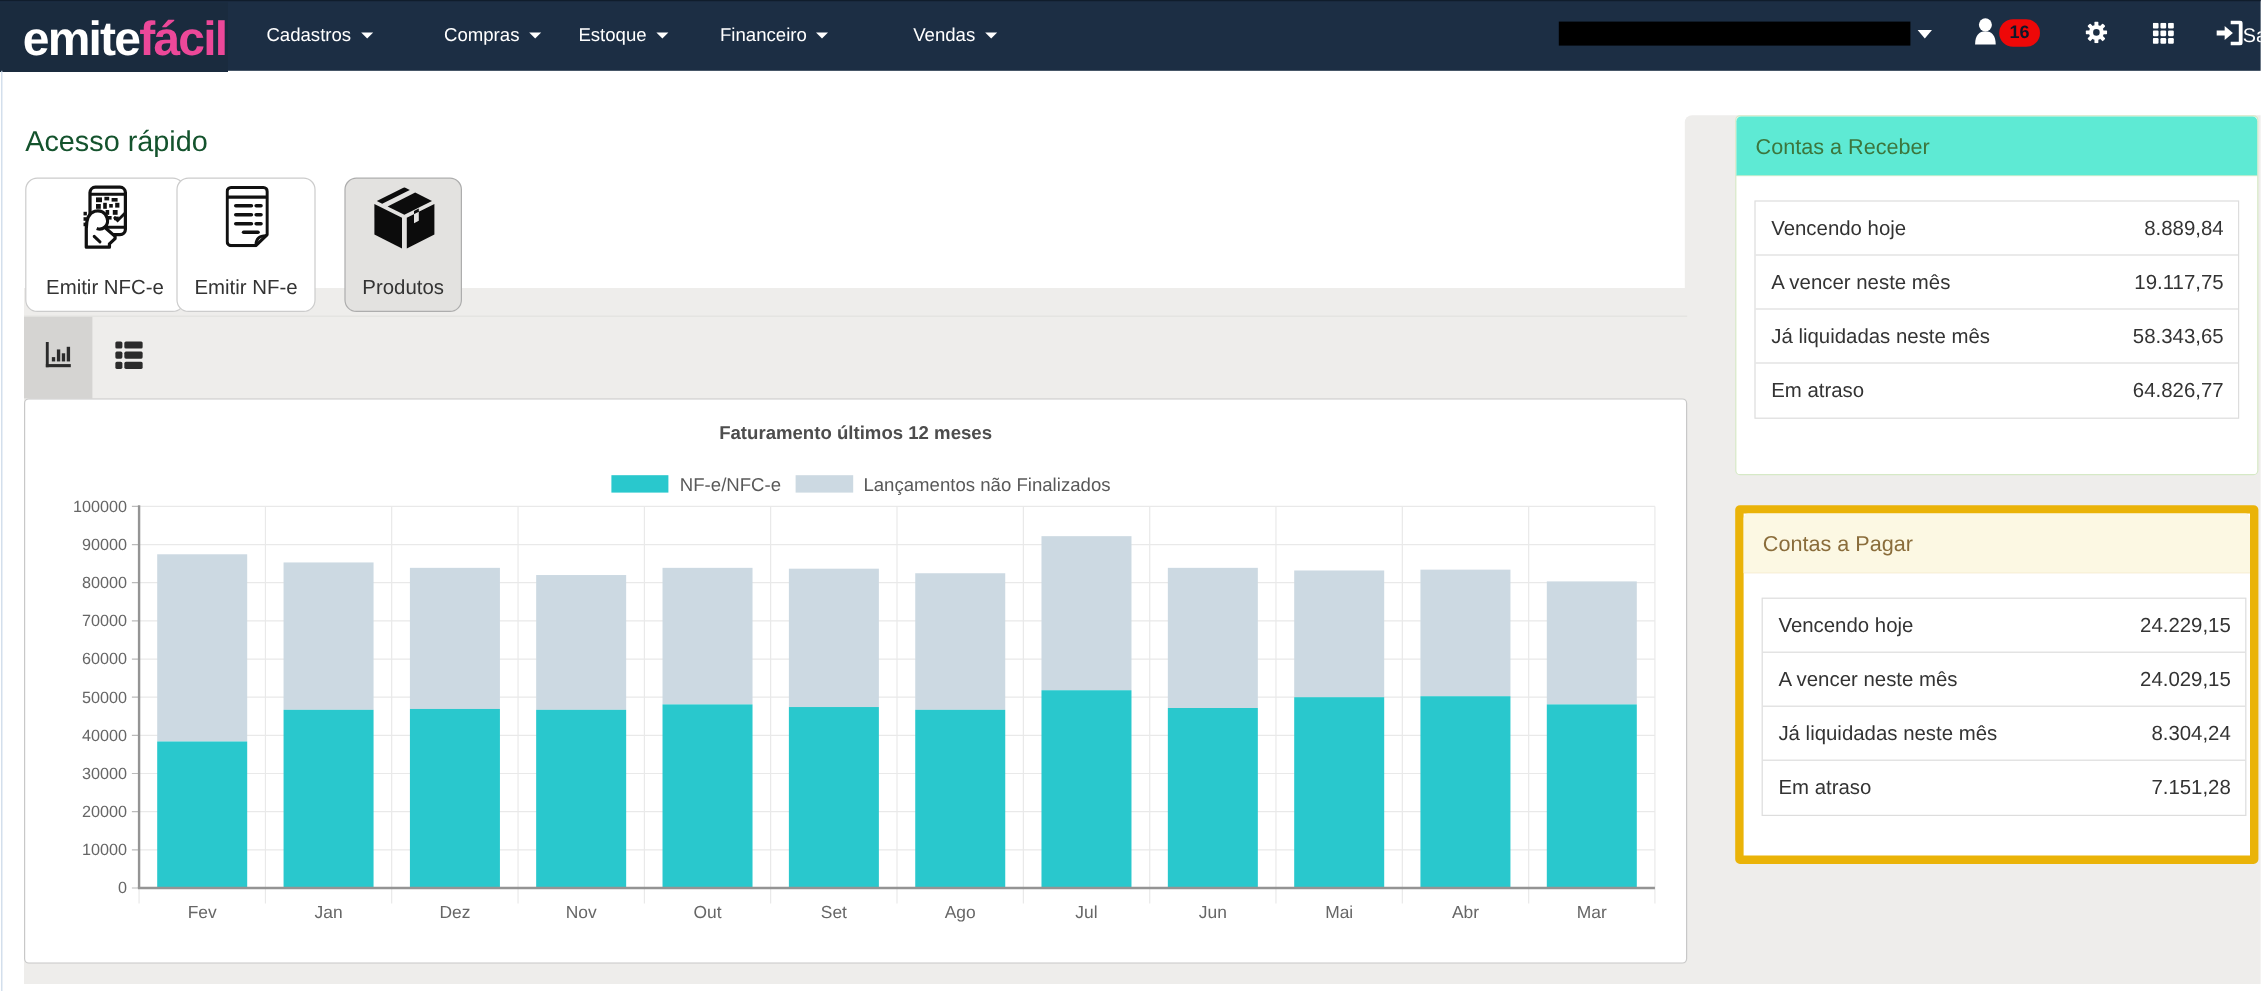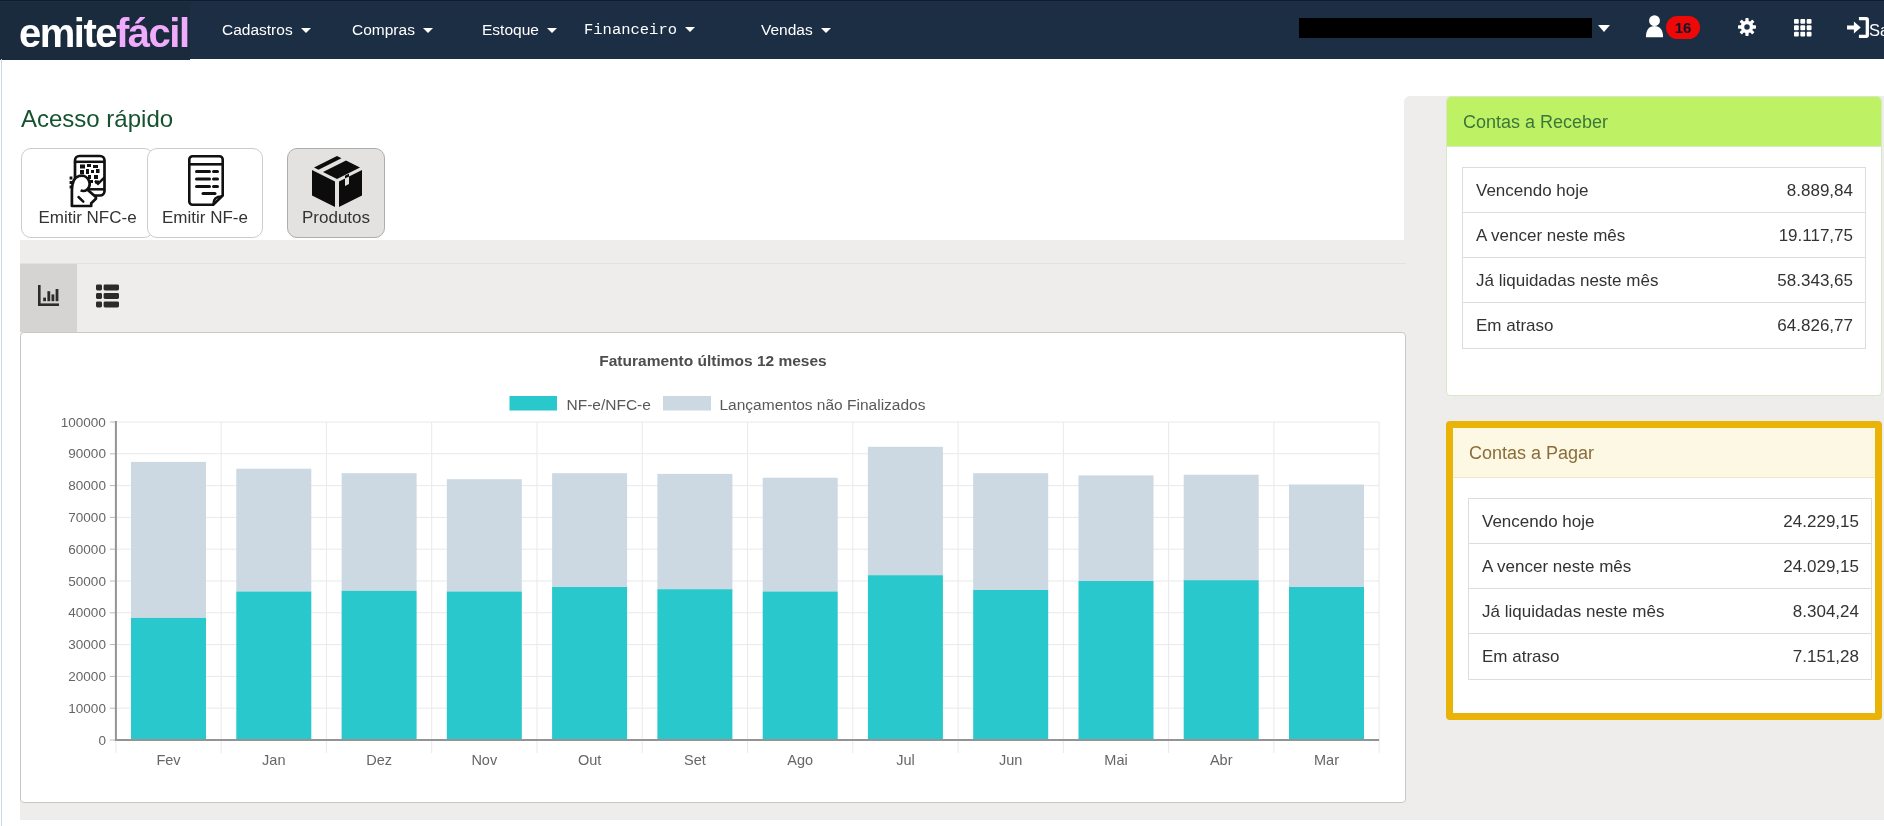--- a/index.html
+++ b/index.html
@@ -5,68 +5,68 @@
 <style>
   * { margin:0; padding:0; box-sizing:border-box; }
   html,body { width:1884px; height:826px; background:#fff; font-family:"Liberation Sans", sans-serif; overflow:hidden; }
   #page { position:relative; width:1884px; height:826px; }
   .abs { position:absolute; }
 
   
   #navbar { position:absolute; left:0; top:0; width:1884px; height:59px; background:#1c2e44; border-top:1px solid #101d2c; }
   #logoblock { position:absolute; left:0; top:1px; width:190px; height:58px; background:#1a2b3e; }
   #logo { position:absolute; left:19px; top:10px; font-size:40px; font-weight:bold; letter-spacing:-1.5px; color:#fff; }
-  #logo .f { color:#f0abfc; }
+  #logo .f { color:#ec4899; }
   .navitem { position:absolute; top:0; height:59px; line-height:58px; color:#fff; font-size:15.5px; }
   .caret { display:inline-block; width:0; height:0; border-left:5px solid transparent; border-right:5px solid transparent; border-top:5px solid #fff; margin-left:8px; vertical-align:middle; }
   #blackbox { position:absolute; left:1299px; top:17px; width:293px; height:20px; background:#000; }
   #navcaret { position:absolute; left:1598px; top:24px; width:0; height:0; border-left:6.5px solid transparent; border-right:6.5px solid transparent; border-top:7px solid #fff; }
   #badge16 { position:absolute; left:1666px; top:15px; width:34px; height:23px; background:#ee0808; border-radius:11.5px; color:#0f172a; font-weight:bold; font-size:15px; text-align:center; line-height:23px; }
   #sairtext { position:absolute; left:1869px; top:0; height:59px; line-height:58px; color:#fff; font-size:16.5px; }
 
   
   #leftline { position:absolute; left:1px; top:59px; width:1px; height:767px; background:#c9d7e8; }
   #greyleft { position:absolute; left:20px; top:240px; width:1386px; height:580px; background:#eeedeb; }
   #greyright { position:absolute; left:1404px; top:96px; width:480px; height:724px; background:#eeedeb; border-top-left-radius:6px; }
   #tabline { position:absolute; left:20px; top:263px; width:1386px; height:1px; background:#e2e1df; }
   #seltab { position:absolute; left:20px; top:264px; width:57px; height:68px; background:#d5d4d2; }
   #chartpanel { position:absolute; left:20px; top:332px; width:1386px; height:471px; background:#fff; border:1px solid #c8c8c8; border-radius:4px; }
 
   
   #heading { position:absolute; left:21px; top:105px; font-size:24px; color:#14532d; }
-  .qbtn { position:absolute; top:148px; height:90px; background:#fff; border:1px solid #ccc; border-radius:10px; text-align:center; color:#333; font-size:17px; }
+  .qbtn { position:absolute; top:148px; height:112px; background:#fff; border:1px solid #ccc; border-radius:10px; text-align:center; color:#333; font-size:17px; }
   .qbtn .lbl { position:absolute; bottom:9px; width:100%; text-align:center; }
   #qb1 { left:21px; width:133px; }
   #qb2 { left:147px; width:116px; }
   #qb3 { left:287px; width:98px; background:#e3e2e0; border-color:#adadad; }
 
   
   .card { position:absolute; left:1446px; width:436px; background:#fff; border-radius:4px; }
   .card .chead { height:50px; line-height:50px; padding-left:16px; font-size:18px; border-top-left-radius:4px; border-top-right-radius:4px; }
   #card1 { top:96px; height:300px; border:1px solid #d6e9c6; }
-  #card1 .chead { background:#bef264; color:#3c763d; border-bottom:1px solid #d6e9c6; }
+  #card1 .chead { background:#5eead4; color:#3c763d; border-bottom:1px solid #d6e9c6; }
   #card2 { top:421px; height:299px; border:7px solid #eab308; }
   #card2 .chead { background:#fcf8e3; color:#8a6d3b; border-bottom:1px solid #f1e5c3; }
   .ctable { position:absolute; left:15px; top:70px; width:404px; border:1px solid #ddd; }
   .crow { height:45px; border-bottom:1px solid #ddd; position:relative; font-size:17px; color:#333; }
   .crow:last-child { border-bottom:none; }
   .crow .l { position:absolute; left:13px; top:13px; }
   .crow .r { position:absolute; right:12px; top:13px; }
 </style>
 </head>
 <body>
 <div id="page">
 
   <div id="navbar">
     <div id="logoblock"></div>
     <div id="logo">emite<span class="f">fácil</span></div>
     <div class="navitem" style="left:222px;">Cadastros<span class="caret"></span></div>
-    <div class="navitem" style="left:352px;">Compras<span class="caret"></span></div>
+    <div class="navitem" style="left:370px;">Compras<span class="caret"></span></div>
     <div class="navitem" style="left:482px;">Estoque<span class="caret"></span></div>
-    <div class="navitem" style="left:584px;font-family:Liberation Mono, monospace;">Financeiro<span class="caret"></span></div>
+    <div class="navitem" style="left:600px;">Financeiro<span class="caret"></span></div>
     <div class="navitem" style="left:745px;margin-left:16px;">Vendas<span class="caret"></span></div>
     <div id="blackbox"></div>
     <div id="navcaret"></div>
 
     <svg class="abs" style="left:1645px;top:14px;" width="19" height="23.5" viewBox="0 0 21 26">
       <circle cx="10.5" cy="6.3" r="6" fill="#fff"></circle>
       <path d="M10.5,12.2 C4.8,12.2 1,16 1,24.5 L20,24.5 C20,16 16.2,12.2 10.5,12.2 Z" fill="#fff"></path>
     </svg>
 
     <svg class="abs" style="left:1738px;top:17px;" width="18" height="18" viewBox="0 0 21 21">

